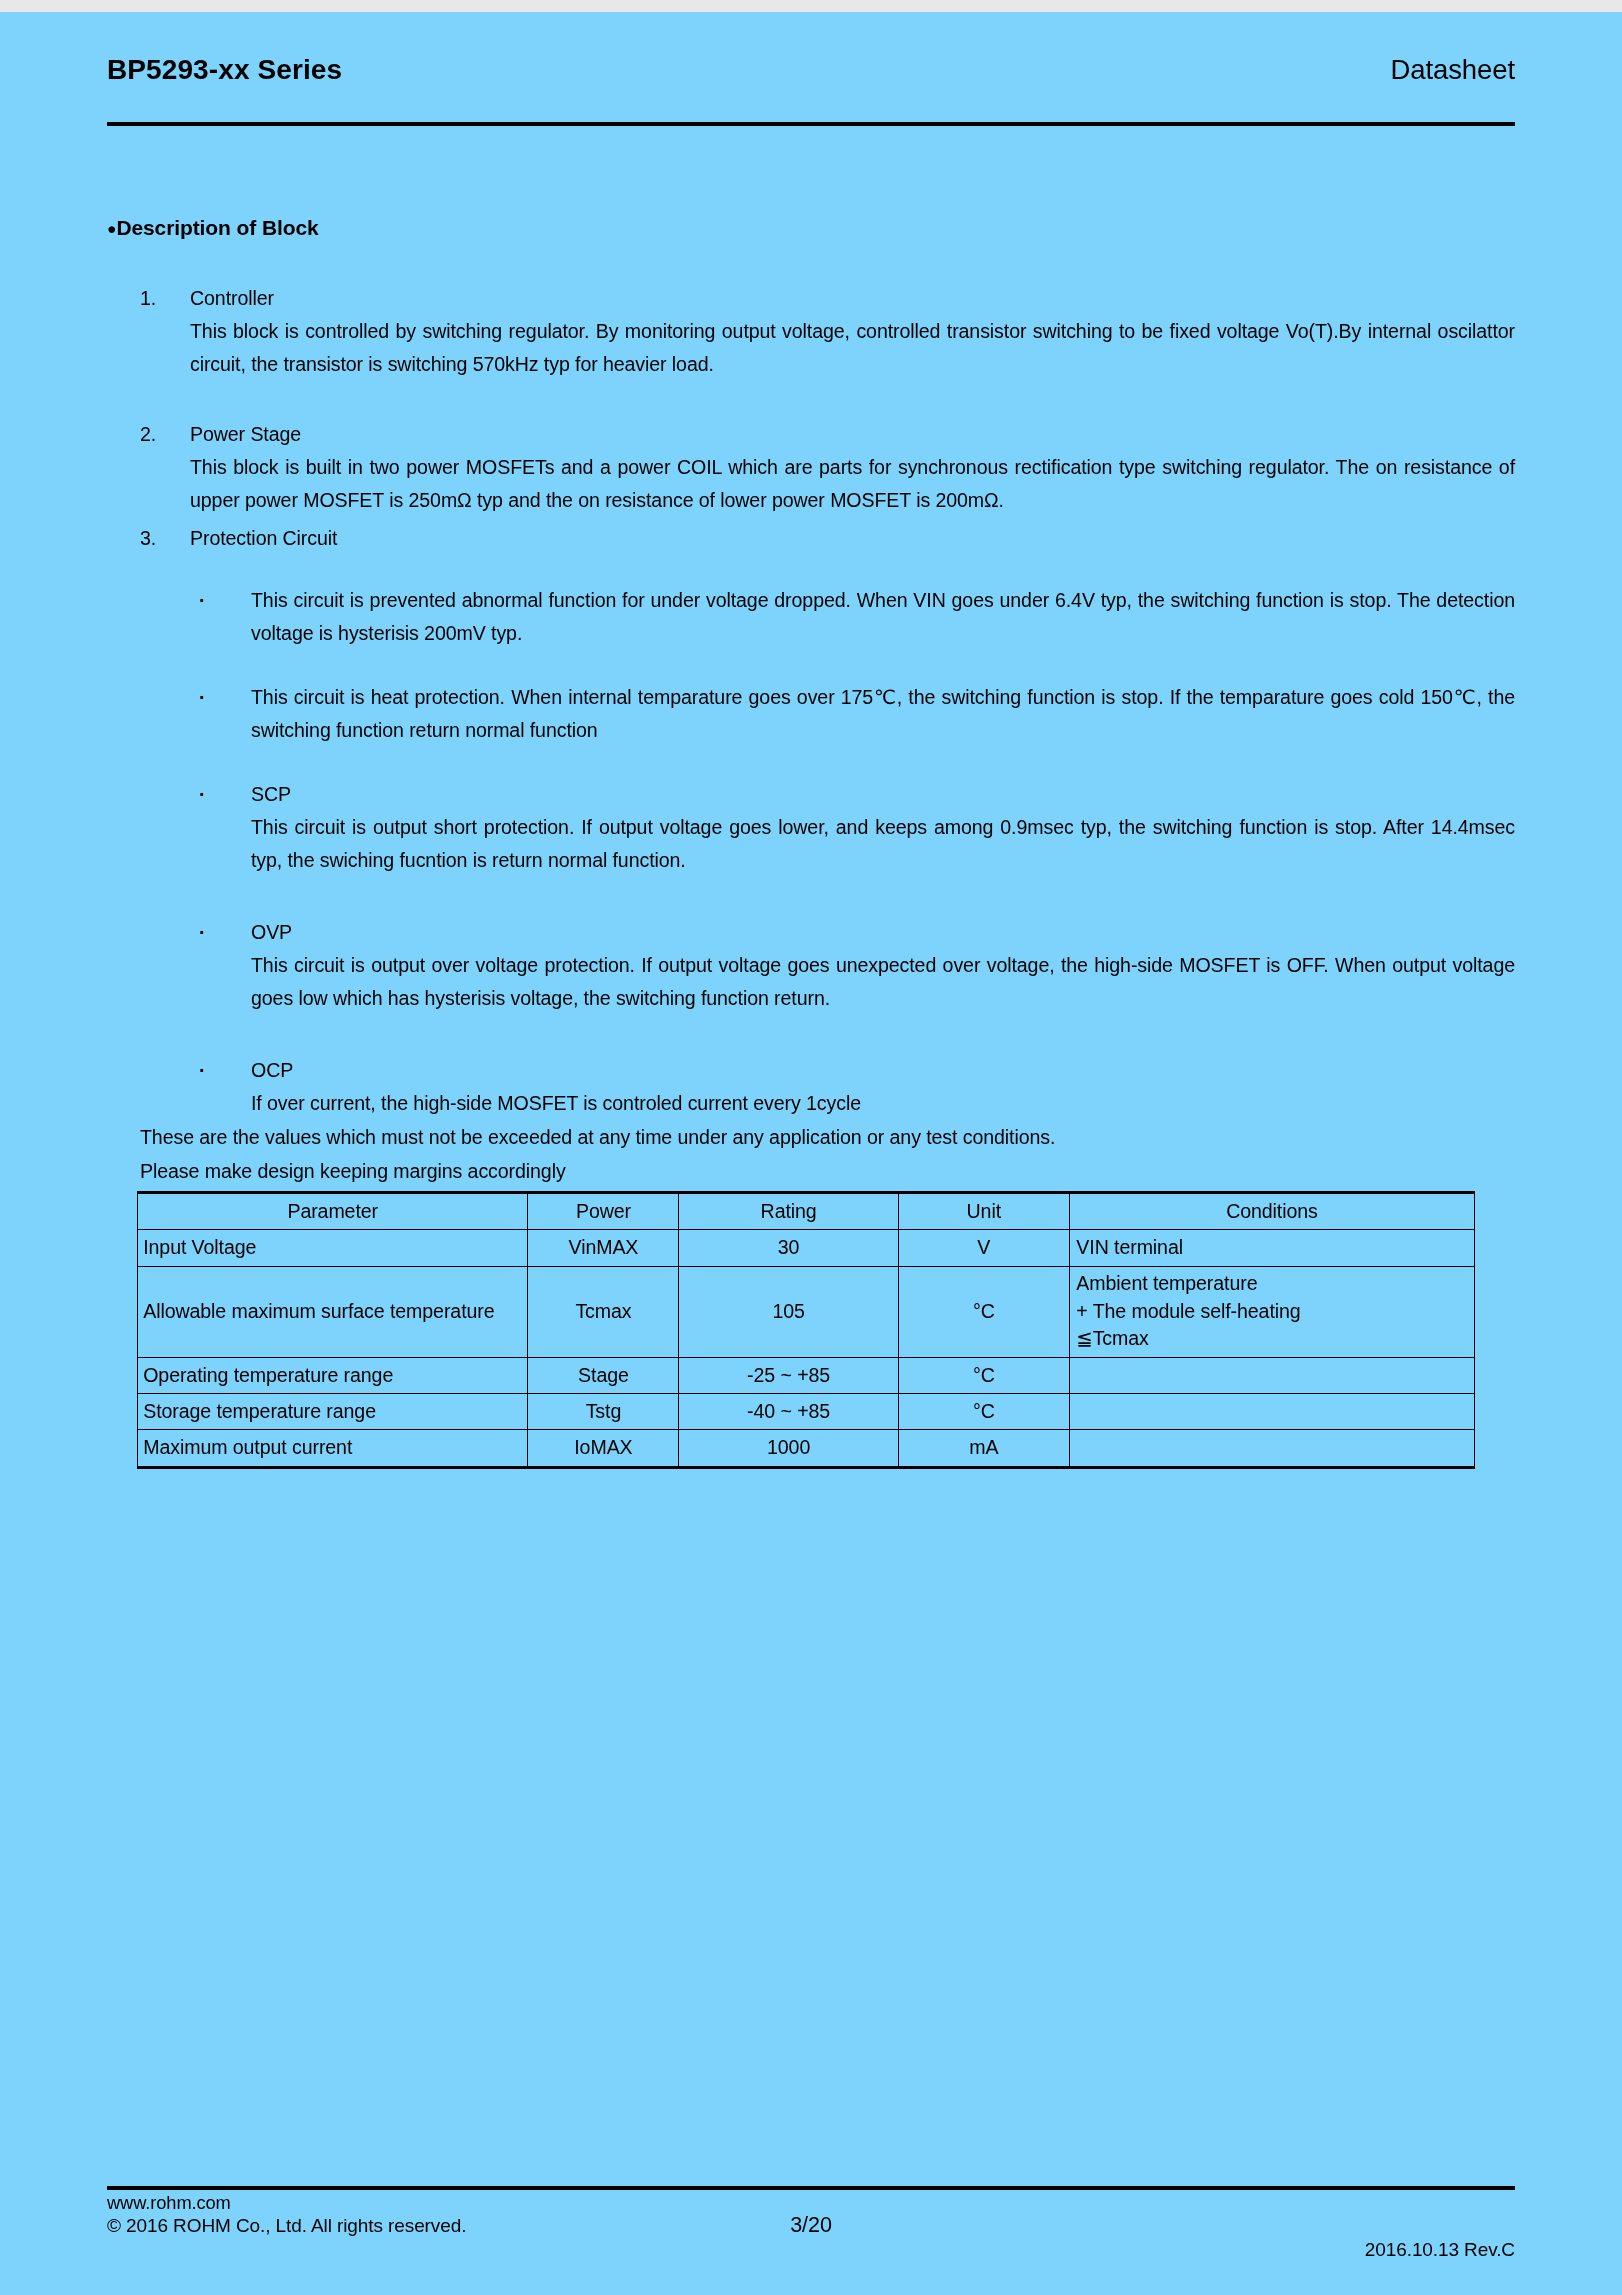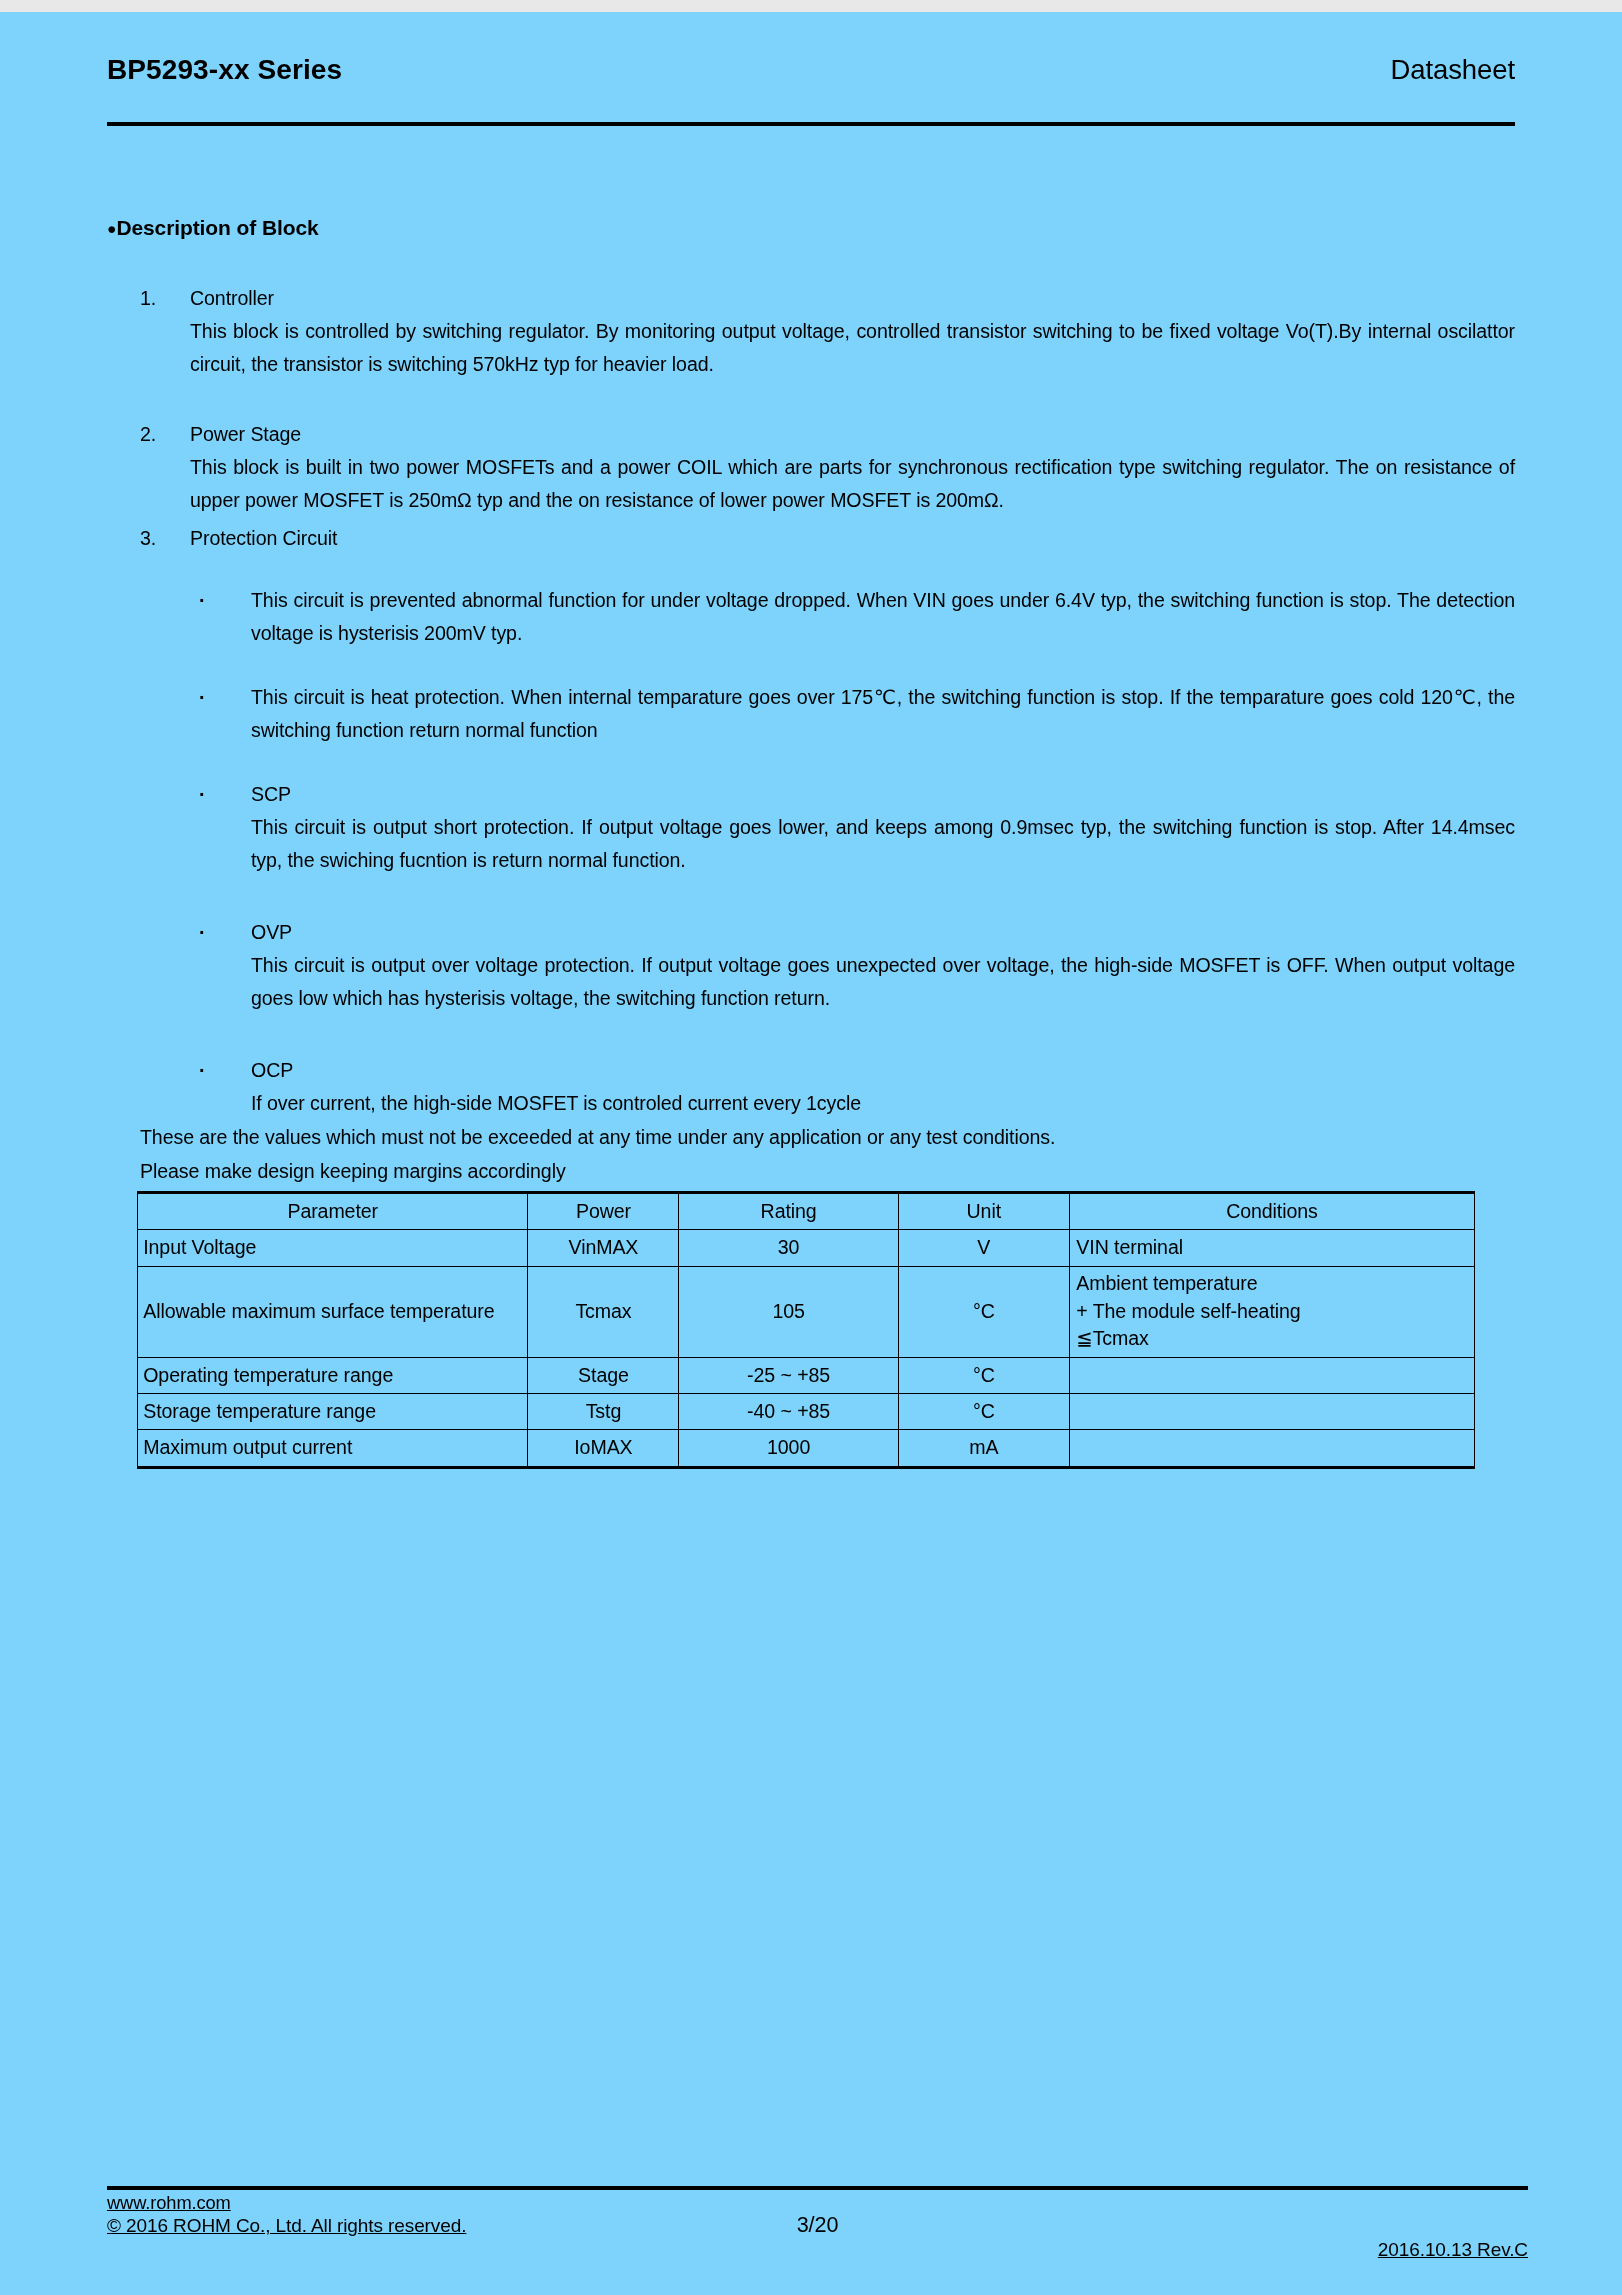--- a/index.html
+++ b/index.html
@@ -81,23 +81,22 @@
   td.cell-left { text-align: left; }
   td.cell-center { text-align: center; }
   td.cell-cond { text-align: left; white-space: pre-line; padding-left: 6.5px; }
   .row-tall td { height: 86px; }
   .row-std td { height: 33px; }
 
   
   .doc-footer {
     position: absolute;
     left: 107px;
-    right: 94px;
+    right: 107px;
     top: 2174px;
-    text-decoration: underline;
   }
   .footer-rule { height: 3.9px; background: #000; }
   .footer-site { font-size: 18.3px; line-height: 22px; margin-top: 2.6px; }
   .footer-row { position: relative; line-height: 23.6px; }
   .footer-copyright { font-size: 19px; }
   .footer-page {
     position: absolute;
     left: 0; right: 0;
     top: -1.3px;
     text-align: center;
@@ -147,21 +146,21 @@
       <div class="sub-item" id="sub-uvlo">
         <span class="sub-bullet">·</span>
         <div class="sub-content">
           <div class="item-para">This circuit is prevented abnormal function for under voltage dropped. When VIN goes under 6.4V typ, the switching function is stop. The detection voltage is hysterisis 200mV typ.</div>
         </div>
       </div>
 
       <div class="sub-item" id="sub-tsd">
         <span class="sub-bullet">·</span>
         <div class="sub-content">
-          <div class="item-para">This circuit is heat protection. When internal temparature goes over 175℃, the switching function is stop. If the temparature goes cold 120℃, the switching function return normal function</div>
+          <div class="item-para">This circuit is heat protection. When internal temparature goes over 175℃, the switching function is stop. If the temparature goes cold 150℃, the switching function return normal function</div>
         </div>
       </div>
 
       <div class="sub-item" id="sub-scp">
         <span class="sub-bullet">·</span>
         <div class="sub-content">
           <div class="sub-title">SCP</div>
           <div class="item-para">This circuit is output short protection. If output voltage goes lower, and keeps among 0.9msec typ, the switching function is stop. After 14.4msec typ, the swiching fucntion is return normal function.</div>
         </div>
       </div>

